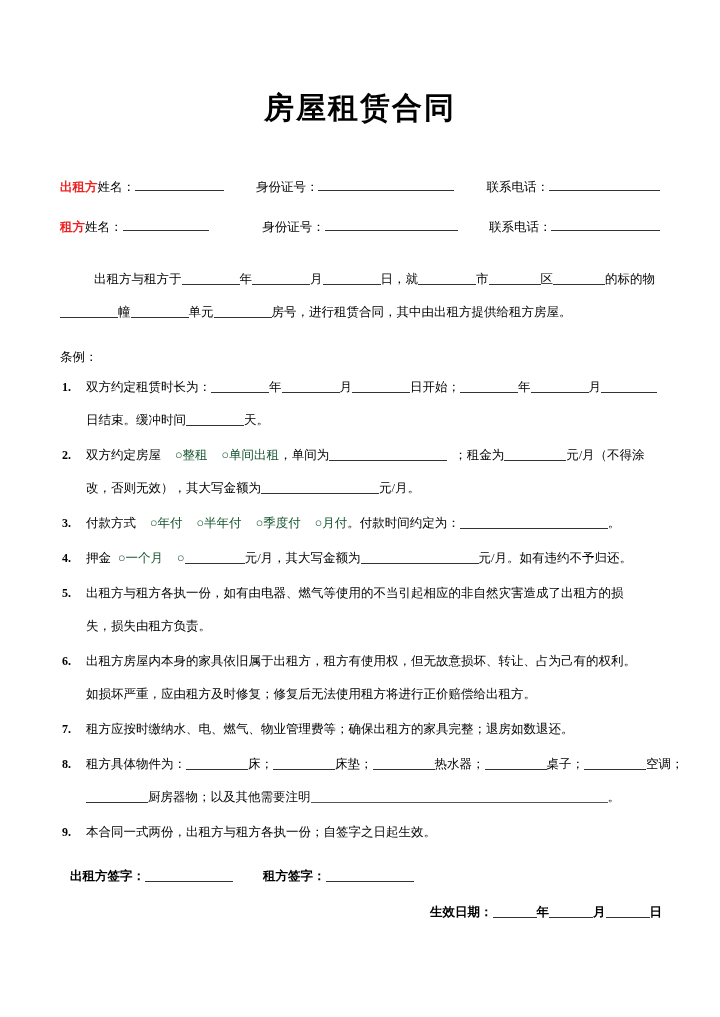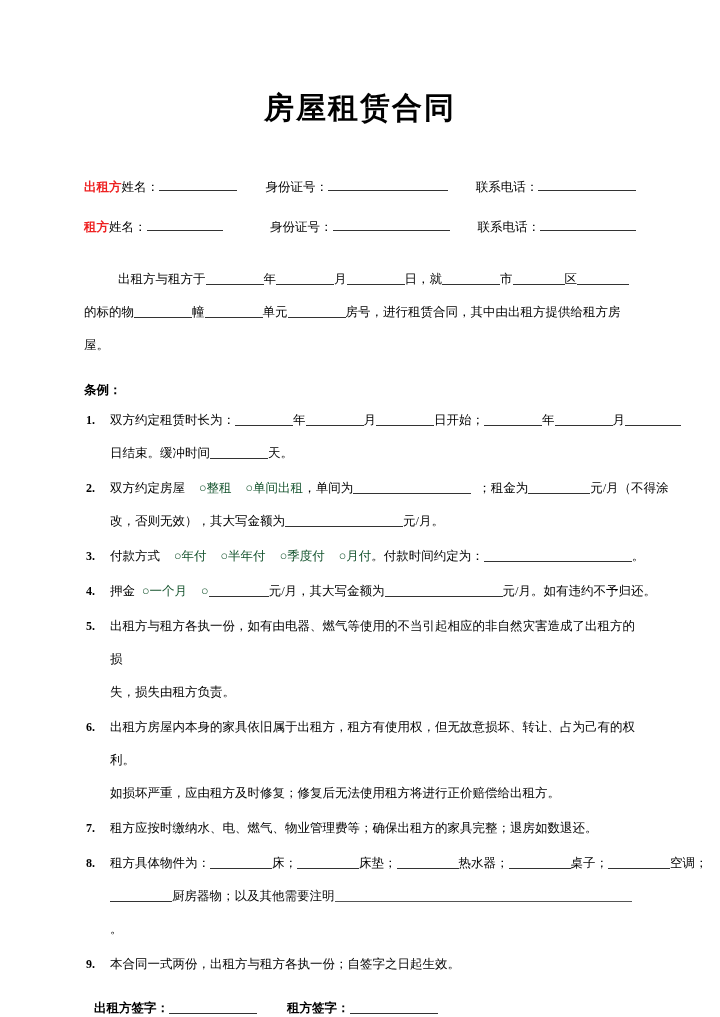--- a/index.html
+++ b/index.html
@@ -13,21 +13,21 @@
     font-family: "Liberation Serif", "DejaVu Serif", serif;
     color: #000000;
     overflow: hidden;
   }
   .page {
     position: relative;
     width: 720px;
     height: 1017px;
     background: #ffffff;
     box-sizing: border-box;
-    padding: 0 84px;
+    padding: 0 60px;
   }
   .doc-title {
     text-align: center;
     font-size: 30px;
     font-weight: bold;
     letter-spacing: 2px;
     margin: 0;
     padding-top: 88px;
     font-family: "Liberation Serif", "DejaVu Serif", serif;
   }
@@ -68,21 +68,21 @@
   .intro {
     margin-top: 26px;
     font-size: 12.5px;
     line-height: 33px;
   }
   .intro .indent { display:inline-block; width: 34px; }
 
   .clause-head {
     margin-top: 18px;
     font-size: 12.5px;
-    font-weight: bold;
+    font-weight: normal;
     line-height: 20px;
   }
   .clauses {
     margin-top: 4px;
   }
   .clause {
     position: relative;
     font-size: 12.5px;
     line-height: 33px;
     padding-left: 26px;

